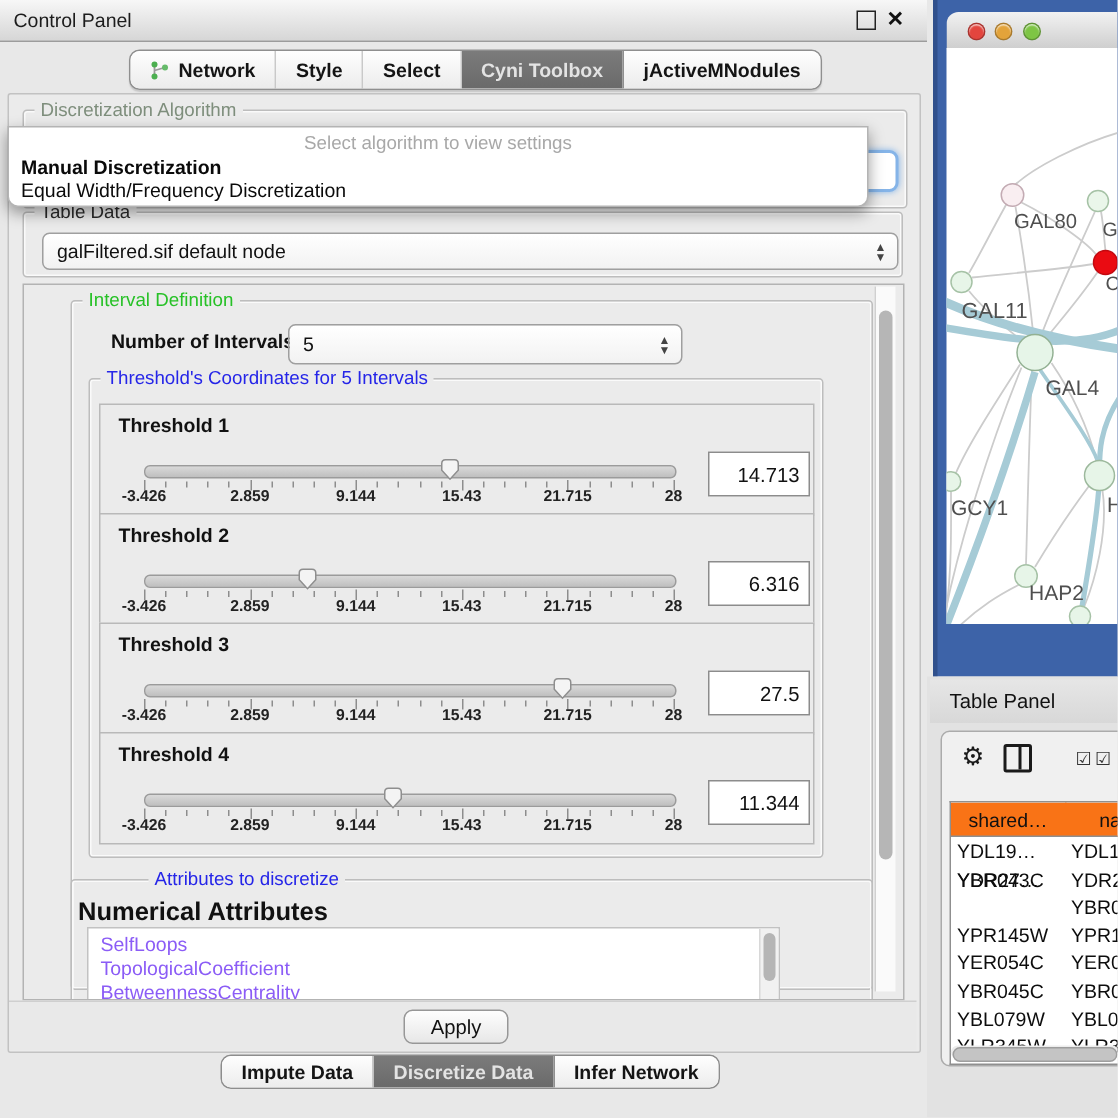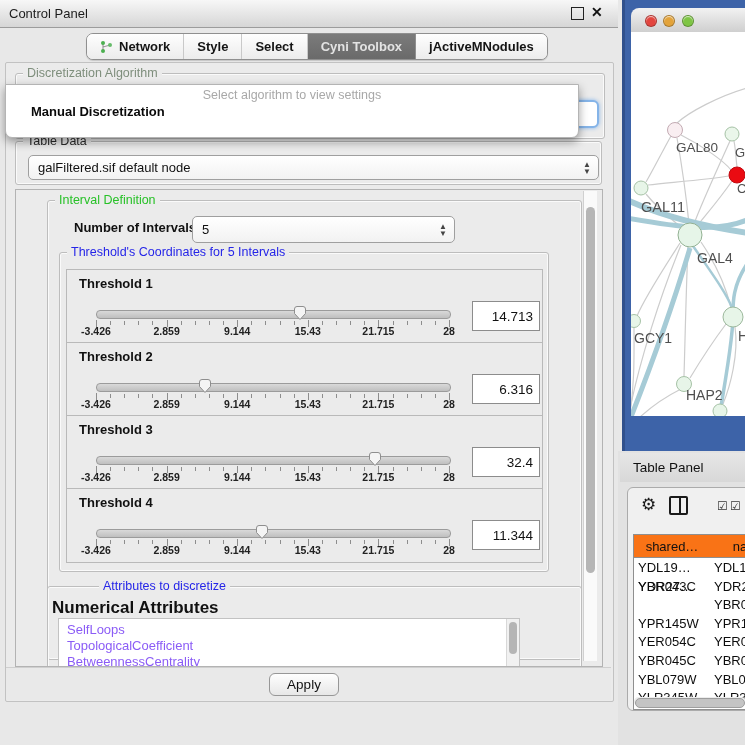--- a/index.html
+++ b/index.html
@@ -266,21 +266,21 @@
               <div class="ticklab" style="left: 311.4px;">21.715</div>
               <div class="tick" style="left: 325.52px; top: 51px; height: 4px;"></div>
               <div class="tick" style="left: 339.64px; top: 51px; height: 4px;"></div>
               <div class="tick" style="left: 353.76px; top: 51px; height: 4px;"></div>
               <div class="tick" style="left: 367.88px; top: 51px; height: 4px;"></div>
               <div class="tick" style="left: 382px; top: 50px; height: 7px;"></div>
               <div class="ticklab" style="left: 382px;">28</div>
               <svg viewBox="0 0 16 16" class="thumb" style="left: 299.864px;">
                 <path d="M2.5,4 Q2.5,1.5 5,1.5 L11,1.5 Q13.5,1.5 13.5,4 L13.5,8.5 L8,14.5 L2.5,8.5 Z" fill="#f4f4f4" stroke="#8e8e8e" stroke-width="1"></path>
               </svg>
-              <div class="valbox">32.4</div>
+              <div class="valbox">27.5</div>
             </div>
             <div class="throw" style="top: 235px;">
               <div class="th-label">Threshold 4</div>
               <div class="track"></div>
               <div class="tick" style="left: 29px; top: 50px; height: 7px;"></div>
               <div class="ticklab" style="left: 29px;">-3.426</div>
               <div class="tick" style="left: 43.12px; top: 51px; height: 4px;"></div>
               <div class="tick" style="left: 57.24px; top: 51px; height: 4px;"></div>
               <div class="tick" style="left: 71.36px; top: 51px; height: 4px;"></div>
               <div class="tick" style="left: 85.48px; top: 51px; height: 4px;"></div>
@@ -332,25 +332,31 @@
     </div>
     <div class="abs" id="main-vsb" style="left:577px;top:128px;height:470px;">
       <div class="abs" id="main-vsb-thumb"></div>
     </div>
 
     <div class="abs" id="apply-strip" style="left:0;top:604px;width:605px;">
       <div class="abs" id="apply-btn" style="left:263px;top:5px;">Apply</div>
     </div>
   </div>
 
+  <div class="abs" id="bot-tabs">
+      <div class="seg">Impute Data</div>
+      <div class="seg sel">Discretize Data</div>
+      <div class="seg">Infer Network</div>
+    </div>
 
   <div class="abs" id="combo-ghost"></div>
   <div class="abs" id="popup">
     <div id="popup-ph">Select algorithm to view settings</div>
-  <div class="popup-item" style="top: 19px; font-weight: bold; margin-left: 17px;">Manual Discretization</div>
+  <div class="popup-item" style="top: 19px; font-weight: bold;">Manual Discretization</div>
+      <div class="popup-item" style="top: 34px;">Equal Width/Frequency Discretization</div>
     </div>
 
   <div class="abs" id="frame"></div>
   <div class="abs" id="nw-titlebar">
       <div class="light" style="left: 14px; background: rgb(227, 69, 62); border: 1px solid rgba(0, 0, 0, 0.25);"></div>
       <div class="light" style="left: 32px; background: rgb(227, 163, 58); border: 1px solid rgba(0, 0, 0, 0.25);"></div>
       <div class="light" style="left: 51px; background: rgb(126, 197, 68); border: 1px solid rgba(0, 0, 0, 0.25);"></div>
     </div>
   <svg class="abs" id="canvas" viewBox="0 0 114 384">
       <path d="M116,56 C88,64 58,80 46,91" fill="none" stroke="#cccccc" stroke-width="1.2"></path>

